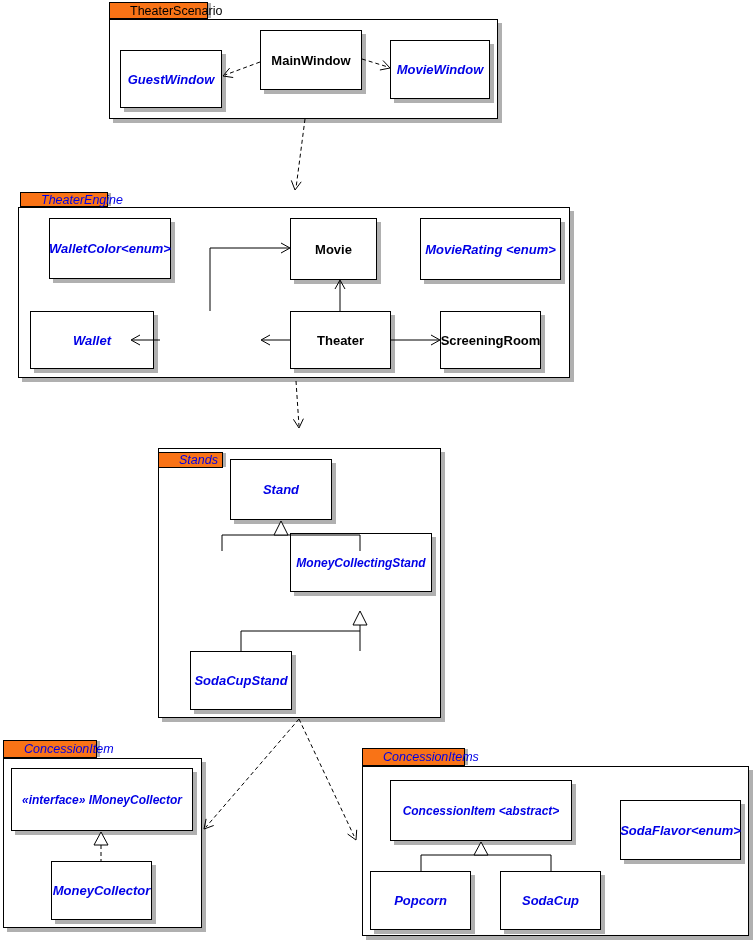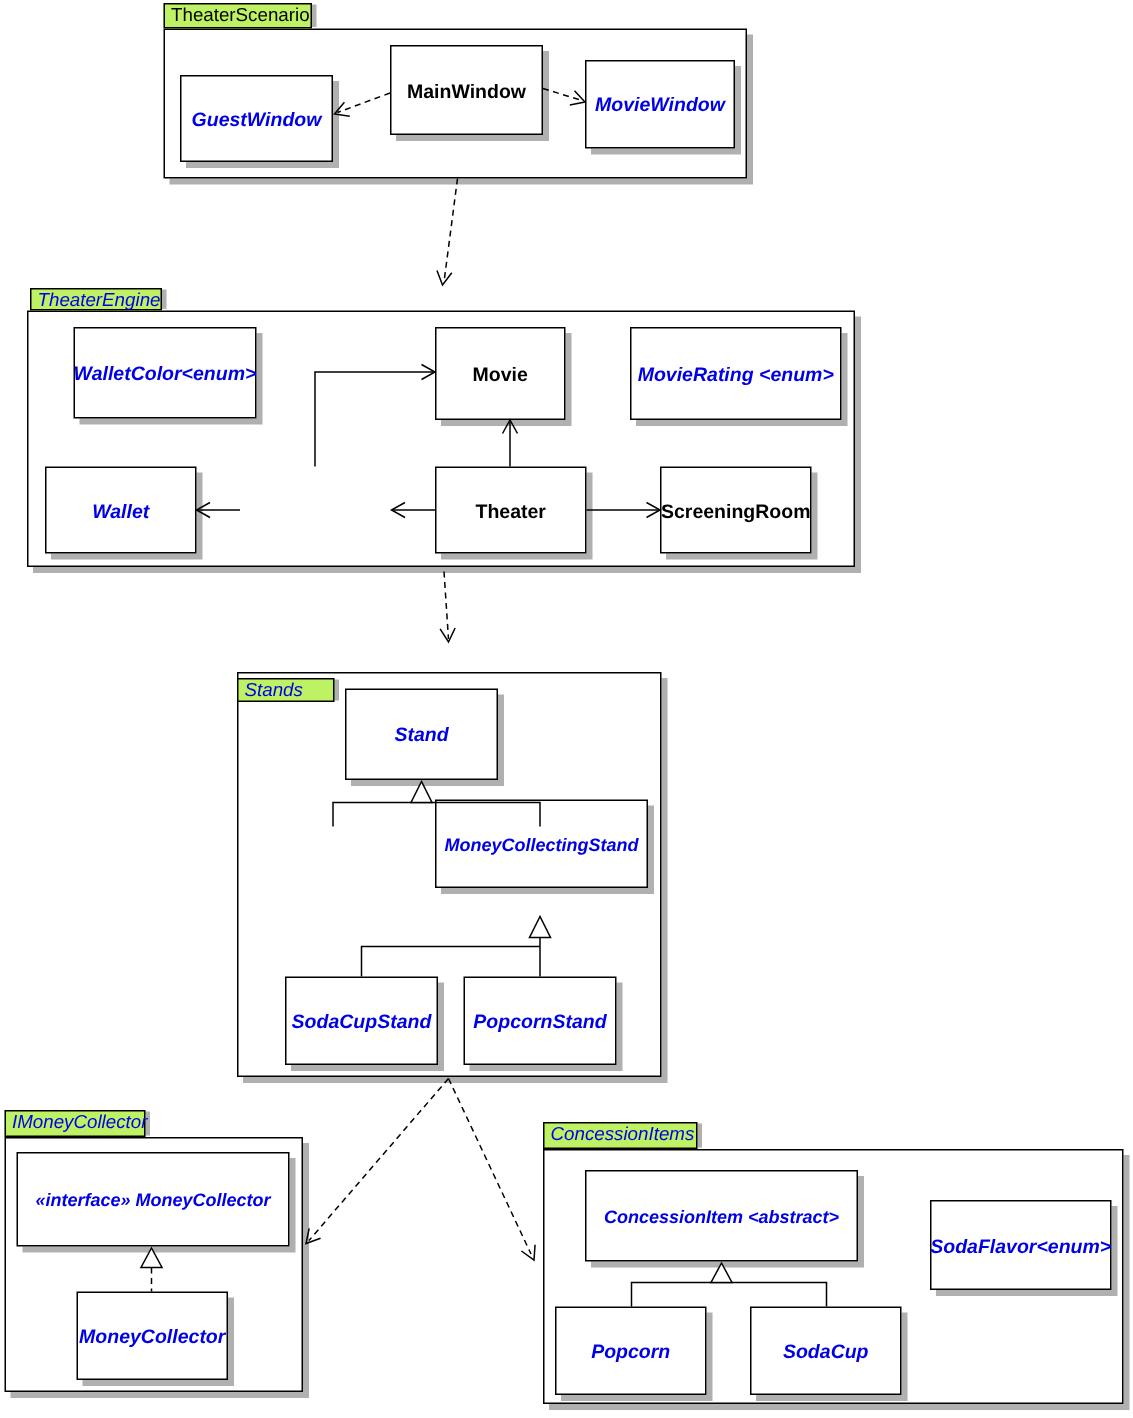--- a/index.html
+++ b/index.html
@@ -14,25 +14,25 @@
   #canvas{
     position:relative;
     width:755px;height:945px;
     background:var(--bg);
     font-family:"Liberation Sans", sans-serif;
     overflow:hidden;
   }
   
   .pkg-tab{
     position:absolute;
-    background:#bef264;
+    background:#f97316;
     border:1px solid var(--line);
     box-shadow:4px 0 0 -1px var(--shadow);
-    display:flex;
-    padding:0 4px;
+    display:flex;align-items:center;
+    padding:0 20px;
     z-index:2;
     white-space:nowrap;
   }
   .pkg-tab span{font-size:12.5px;color:var(--blue);font-style:italic;}
   .pkg-tab.plain span{color:var(--black);font-style:normal;}
   .pkg-body{
     position:absolute;
     background:#fff;
     border:1px solid var(--line);
     box-shadow:4px 4px 0 var(--shadow);
@@ -80,21 +80,21 @@
     <span>TheaterEngine</span>
   </div>
   <div class="pkg-body" style="left:18px;top:207px;width:552px;height:171px"></div>
 
   <div class="pkg-tab" style="left:158px;top:452px;width:65px;height:16px">
     <span>Stands</span>
   </div>
   <div class="pkg-body" style="left:158px;top:448px;width:283px;height:270px"></div>
 
   <div class="pkg-tab" style="left:3px;top:740px;width:94px;height:18px">
-    <span>IMoneyCollector</span>
+    <span>ConcessionItem</span>
   </div>
   <div class="pkg-body" style="left:3px;top:758px;width:199px;height:170px"></div>
 
   <div class="pkg-tab" style="left:362px;top:748px;width:103px;height:18px">
     <span>ConcessionItems</span>
   </div>
   <div class="pkg-body" style="left:362px;top:766px;width:387px;height:170px"></div>
 
   <div class="cls" style="left:120px;top:50px;width:102px;height:58px">
     <span>GuestWindow</span>
@@ -108,45 +108,42 @@
 
   <div class="cls" style="left:49px;top:218px;width:122px;height:61px">
     <span>WalletColor&lt;enum&gt;</span>
   </div>
   <div class="cls black" style="left:290px;top:218px;width:87px;height:62px">
     <span>Movie</span>
   </div>
   <div class="cls" style="left:420px;top:218px;width:141px;height:62px">
     <span>MovieRating &lt;enum&gt;</span>
   </div>
-  <div class="cls" style="left:30px;top:311px;width:101px;height:58px">
+  <div class="cls" style="left:30px;top:311px;width:124px;height:58px">
     <span>Wallet</span>
   </div>
   <div class="cls black" style="left:290px;top:311px;width:101px;height:58px">
     <span>Theater</span>
   </div>
   <div class="cls black" style="left:440px;top:311px;width:101px;height:58px">
     <span>ScreeningRoom</span>
   </div>
 
   <div class="cls" style="left:230px;top:459px;width:102px;height:61px">
     <span>Stand</span>
   </div>
   <div class="cls small" style="left:290px;top:533px;width:142px;height:59px">
     <span>MoneyCollectingStand</span>
   </div>
   <div class="cls" style="left:190px;top:651px;width:102px;height:59px">
     <span>SodaCupStand</span>
   </div>
-  <div class="cls" style="left:309px;top:651px;width:102px;height:59px">
-    <span>PopcornStand</span>
-  </div>
 
   <div class="cls small" style="left:11px;top:768px;width:182px;height:63px">
-    <span>«interface» MoneyCollector</span>
+    <span>«interface» IMoneyCollector</span>
   </div>
   <div class="cls" style="left:51px;top:861px;width:101px;height:59px">
     <span>MoneyCollector</span>
   </div>
 
   <div class="cls small" style="left:390px;top:780px;width:182px;height:61px">
     <span>ConcessionItem &lt;abstract&gt;</span>
   </div>
   <div class="cls" style="left:620px;top:800px;width:121px;height:60px">
     <span>SodaFlavor&lt;enum&gt;</span>

